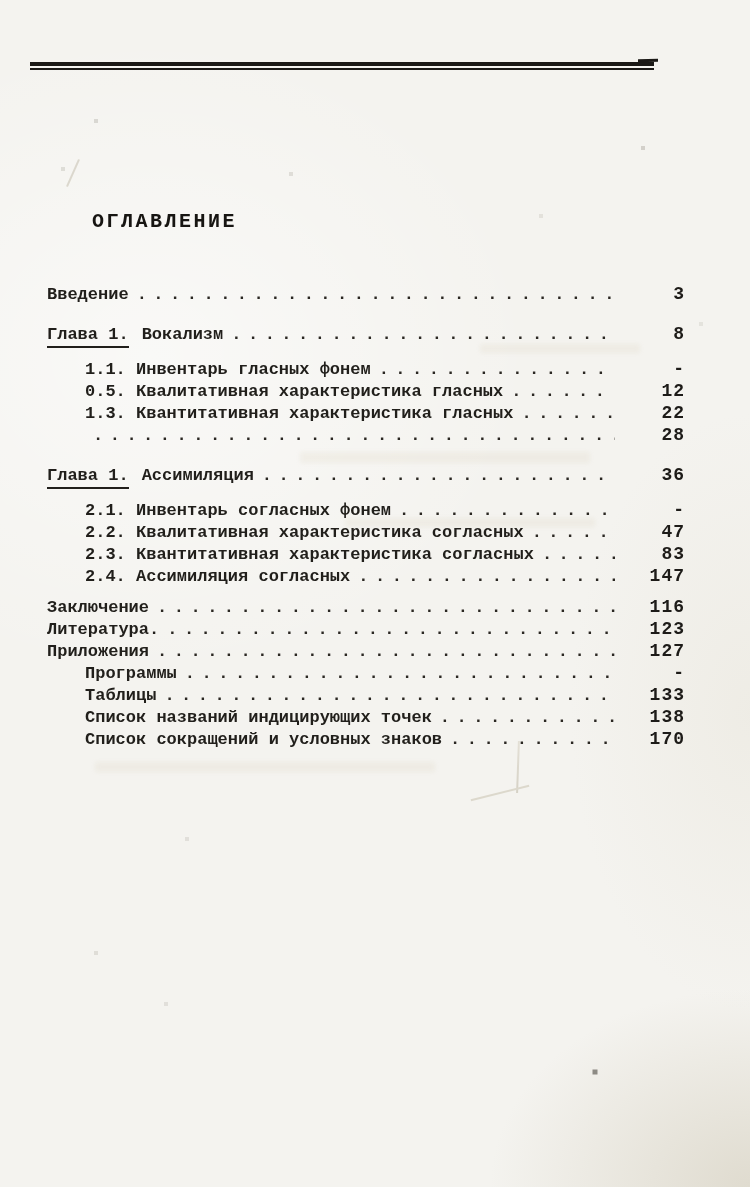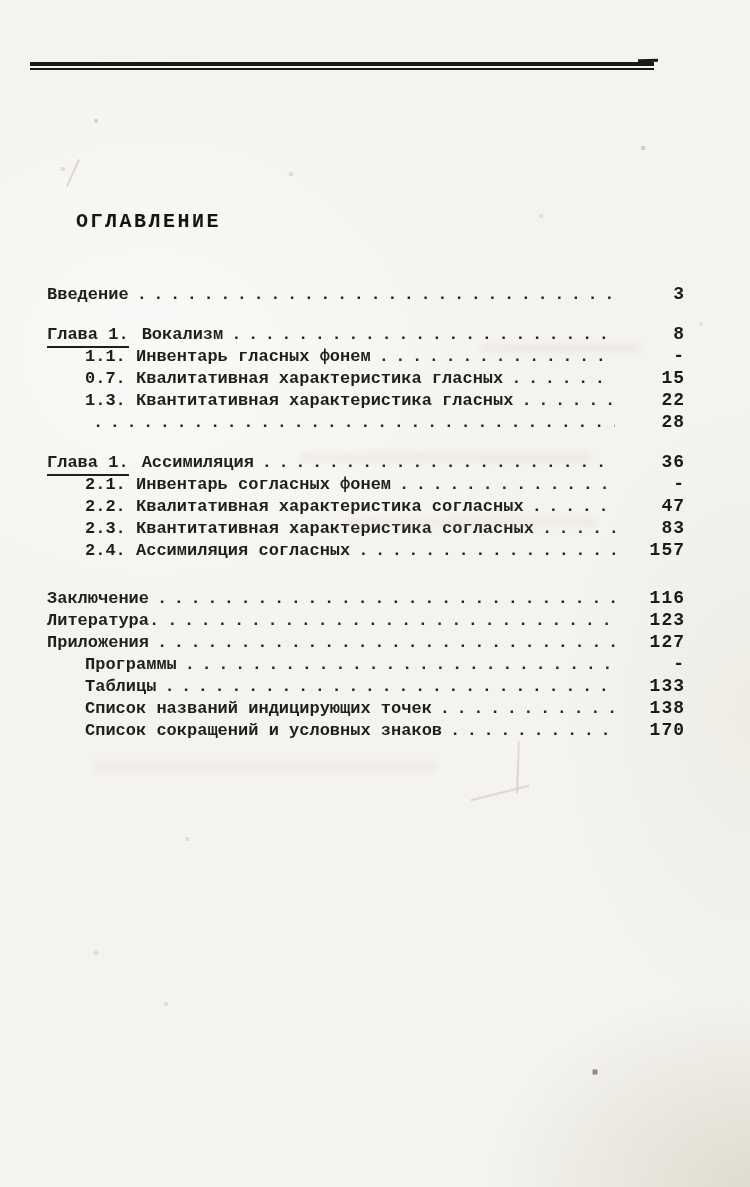--- a/index.html
+++ b/index.html
@@ -20,41 +20,41 @@
   .rule {
     position: absolute; left: 30px; top: 62px; width: 624px; height: 2px;
     border-top: 4px solid #1b1916;
     border-bottom: 2.5px solid #1b1916;
   }
   .rule-frag {
     position: absolute; left: 638px; top: 59px; width: 20px; height: 3px;
     background: #1b1916; transform: rotate(-1deg);
   }
   .title {
-    position: absolute; left: 76px; top: 209px; margin: 0;
+    position: absolute; left: 92px; top: 209px; margin: 0;
     font: 700 20px/26px "Liberation Mono", "DejaVu Sans Mono", monospace;
     letter-spacing: 2.5px; color: #171512;
   }
   .toc { position: absolute; left: 47px; top: 283px; width: 638px; }
   .row {
     display: flex; align-items: baseline; height: 22px;
     font: 700 17px/22px "Liberation Mono", "DejaVu Sans Mono", monospace;
     color: #211f1b; white-space: nowrap;
   }
   .row--sub { padding-left: 38px; }
   .prefix { flex: none; border-bottom: 2.5px solid #211f1b; margin-right: 13px; }
   .label { flex: none; }
   .leader {
     flex: 1 1 auto; overflow: hidden; margin: 0 4px 0 8px;
     letter-spacing: 6.5px; color: #2a2722;
   }
   .page { flex: none; width: 66px; text-align: right; font-size: 18px; letter-spacing: 1px; color: #1d1b18; }
   .group--chapter { margin-top: 18px; }
-  .children--chapter { }
-  .group--chapter + .row { margin-top: 26px; }
+  .children--chapter { margin-top: 13px; }
+  .group--chapter + .row { margin-top: 9px; }
   
   .crease-v {
     position: absolute; left: 517px; top: 741px; width: 2px; height: 52px;
     background: linear-gradient(#e4e0d6, #d5d1c5); transform: rotate(2deg);
   }
   .crease-d {
     position: absolute; left: 470px; top: 792px; width: 60px; height: 2px;
     background: #dcd8cc; transform: rotate(-14deg);
   }
   .pen-mark {
@@ -101,23 +101,23 @@
           <span class="leader">......................................................................</span>
           <span class="page">8</span>
         </div>
         <div class="children children--chapter">
           <div class="row row--sub">
             <span class="label">1.1. Инвентарь гласных фонем</span>
             <span class="leader">......................................................................</span>
             <span class="page">-</span>
           </div>
           <div class="row row--sub">
-            <span class="label">0.7. Квалитативная характеристика гласных</span>
-            <span class="leader">......................................................................</span>
-            <span class="page">15</span>
+            <span class="label">0.5. Квалитативная характеристика гласных</span>
+            <span class="leader">......................................................................</span>
+            <span class="page">12</span>
           </div>
           <div class="row row--sub">
             <span class="label">1.3. Квантитативная характеристика гласных</span>
             <span class="leader">......................................................................</span>
             <span class="page">22</span>
           </div>
           <div class="row row--sub">
             <span class="leader">......................................................................</span>
             <span class="page">28</span>
           </div>
@@ -142,21 +142,21 @@
             <span class="page">47</span>
           </div>
           <div class="row row--sub">
             <span class="label">2.3. Квантитативная характеристика согласных</span>
             <span class="leader">......................................................................</span>
             <span class="page">83</span>
           </div>
           <div class="row row--sub">
             <span class="label">2.4. Ассимиляция согласных</span>
             <span class="leader">......................................................................</span>
-            <span class="page">157</span>
+            <span class="page">147</span>
           </div>
         </div>
       </div>
       <div class="row">
         <span class="label">Заключение</span>
         <span class="leader">......................................................................</span>
         <span class="page">116</span>
       </div>
       <div class="row">
         <span class="label">Литература.</span>

